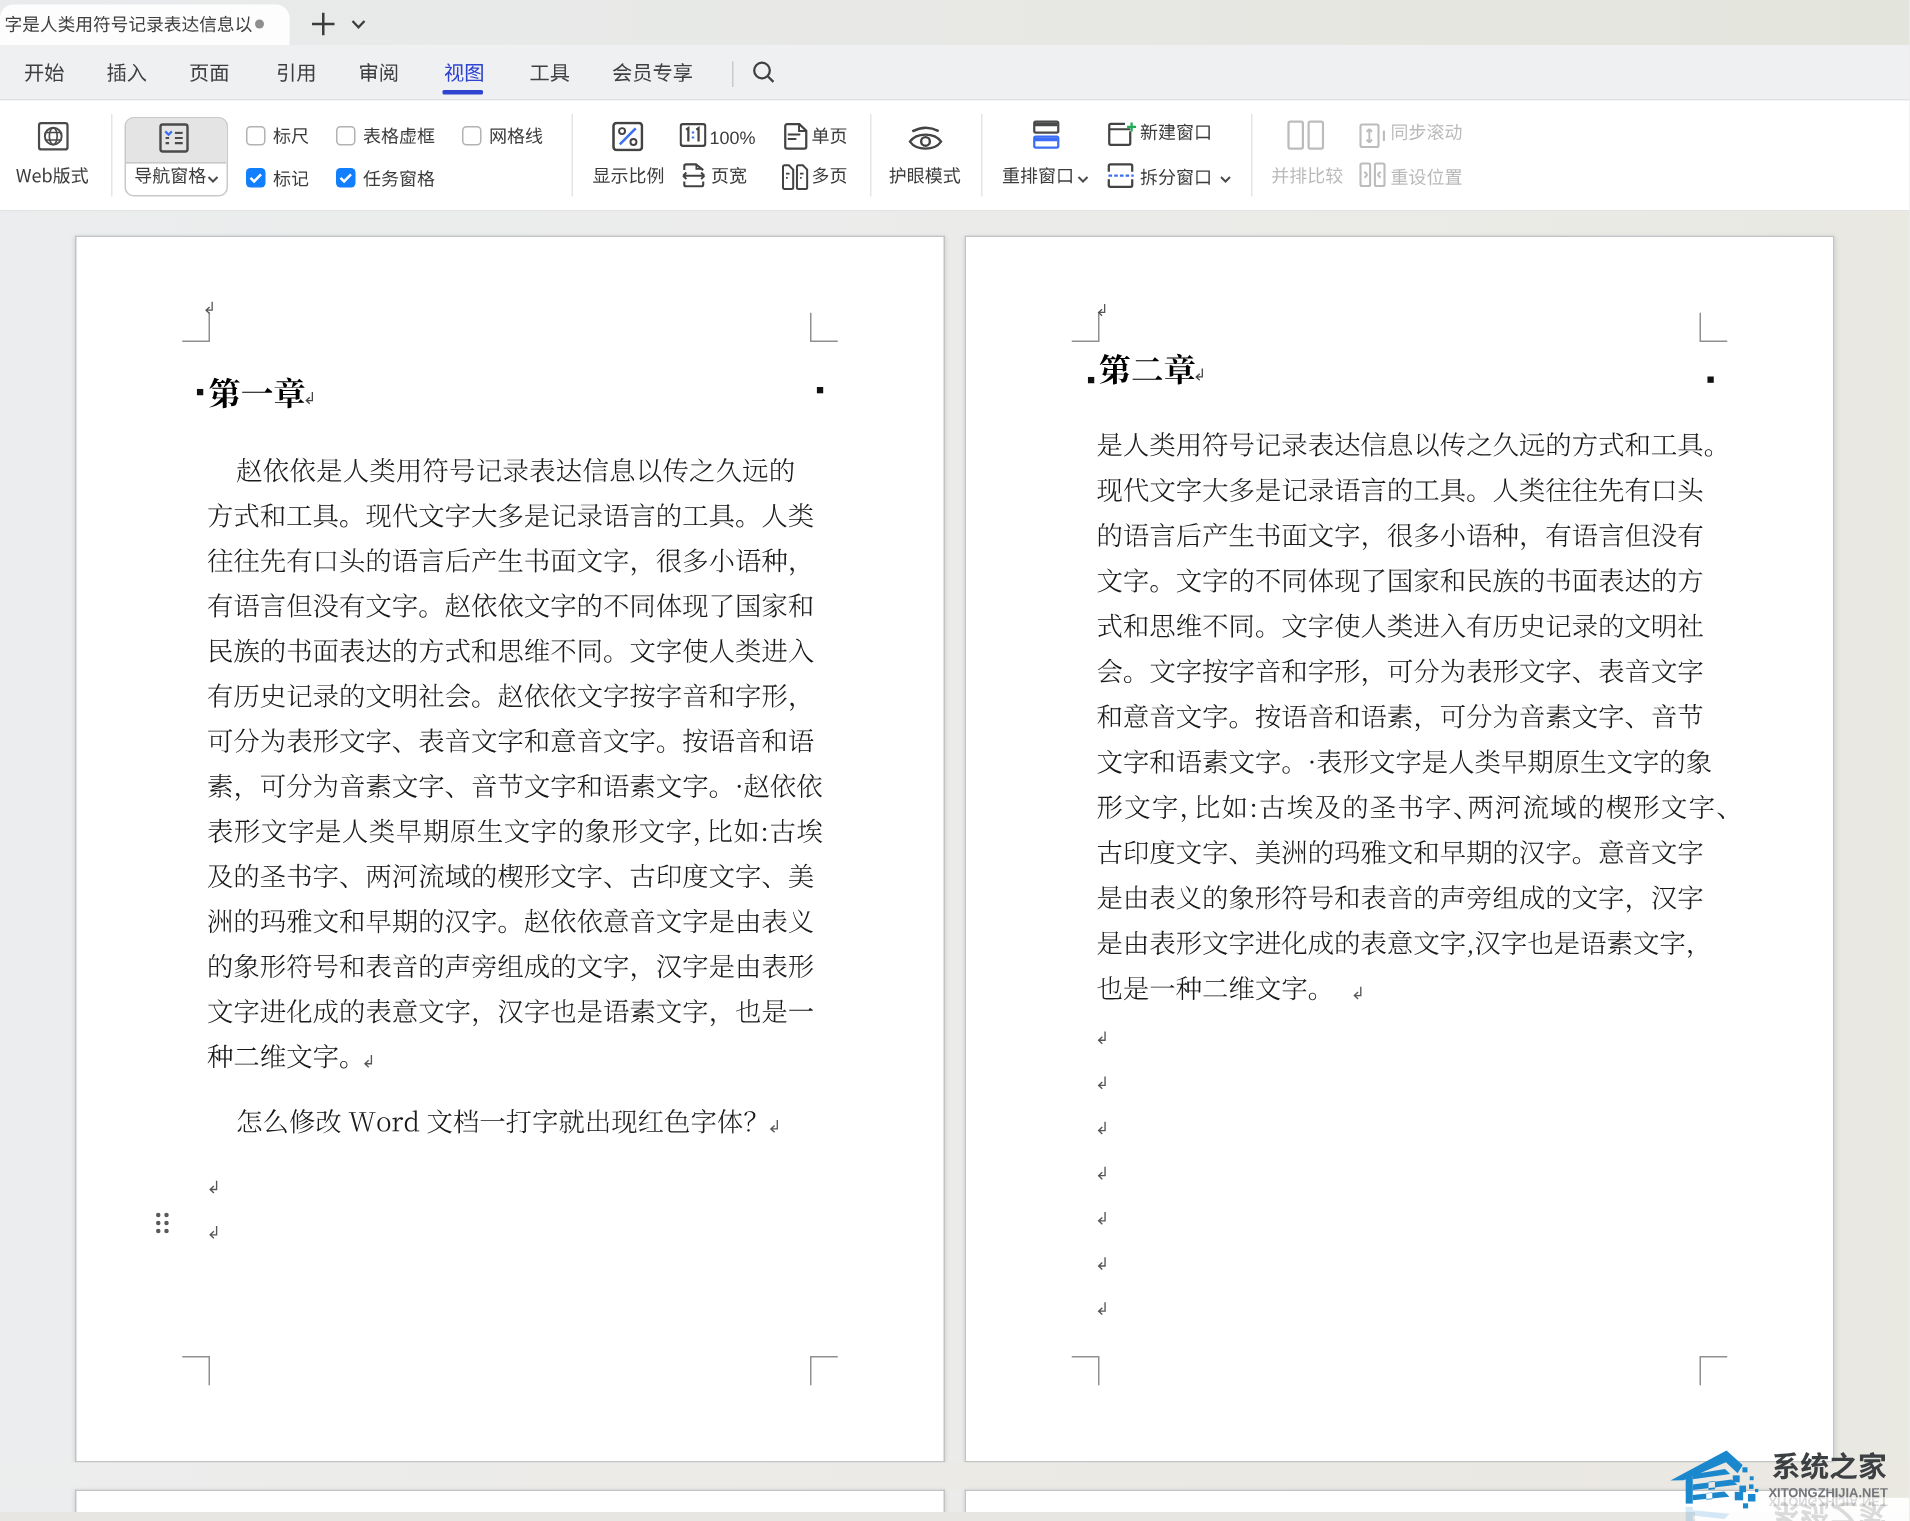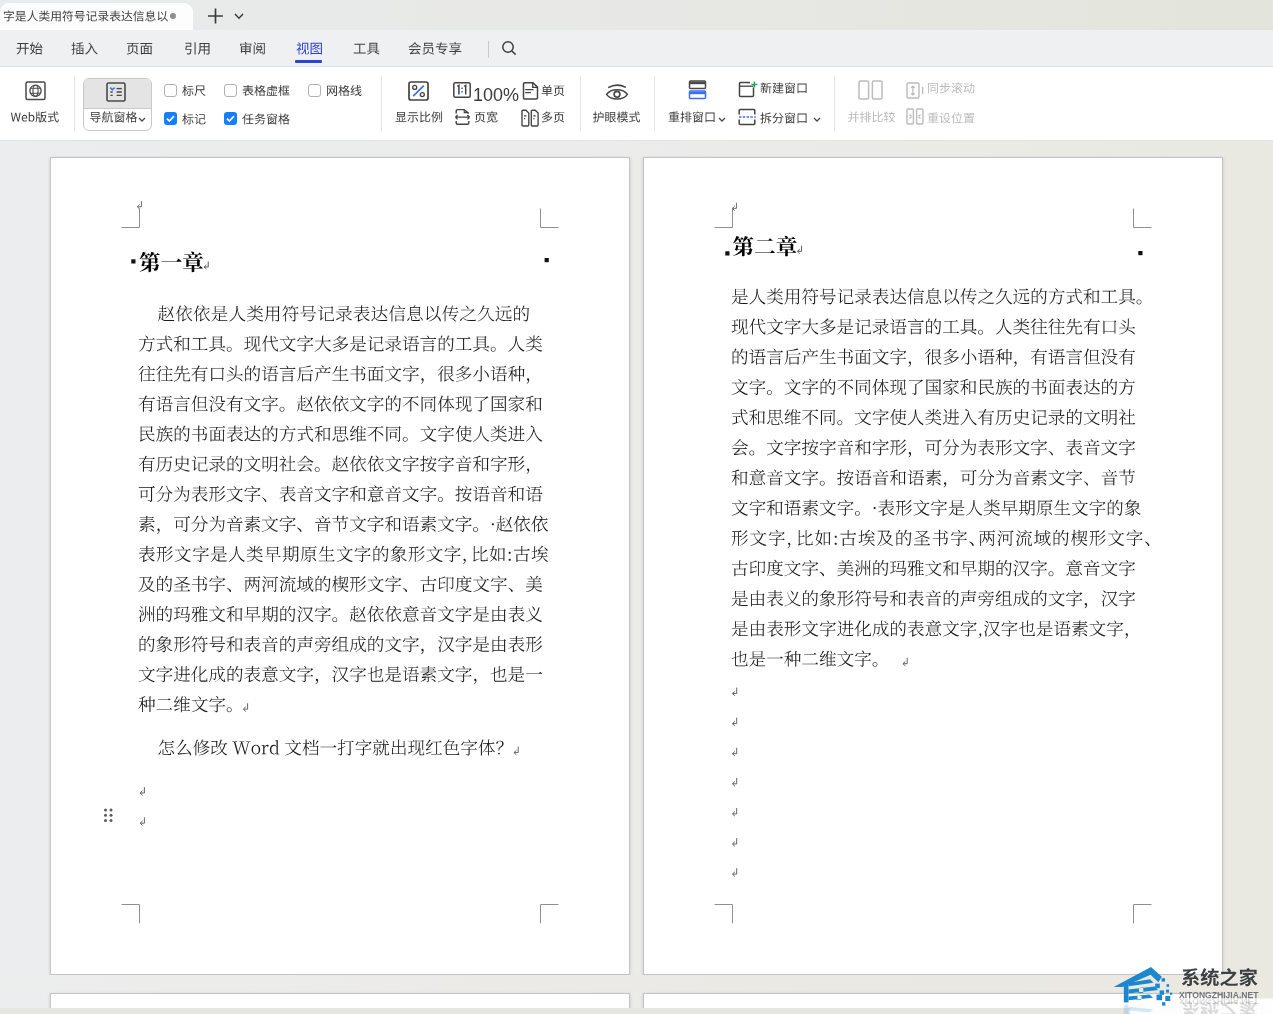--- a/index.html
+++ b/index.html
@@ -23,21 +23,21 @@
 .cb{width:13px;height:13px;border-radius:3px;box-sizing:border-box}
 .cb.off{background:#fff;border:1.4px solid #b2b2b2}
 .cb.on{background:#127fff}
 
 #docarea{left:0;top:141px;width:1273px;height:873px;
   background:linear-gradient(to right,#ebedee 0%,#ebecea 55%,#e9e9e2 100%)}
 .page{background:#fff;border:1px solid #c3c3c5;box-sizing:border-box;box-shadow:0 1px 3px rgba(110,110,120,.28)}
 #gapstrip{left:0;top:975px;width:1273px;height:18px;background:linear-gradient(to right,#eceded 0%,#ebe9e4 60%,#eae8e1 100%)}
 #botstrip{left:0;top:1008px;width:1273px;height:6px;background:#e7e6e3}
 
-.lat{color:#3b3b3b;font-size:18px}
+.lat{color:#3b3b3b;font-size:12px}
 
 .cm{stroke:#909090;stroke-width:1;fill:none}
 </style></head>
 <body>
 <div class="abs" id="tabbar"></div>
 <div class="abs" id="tab"></div>
 <div class="abs" id="tabdot"></div>
 
 <svg class="abs" style="left:205px;top:6px" width="45" height="20" viewBox="0 0 45 20">
  <path d="M10.5 2.5 V17.5 M3 10 H18" stroke="#3c3c3c" stroke-width="1.7" fill="none"></path>

